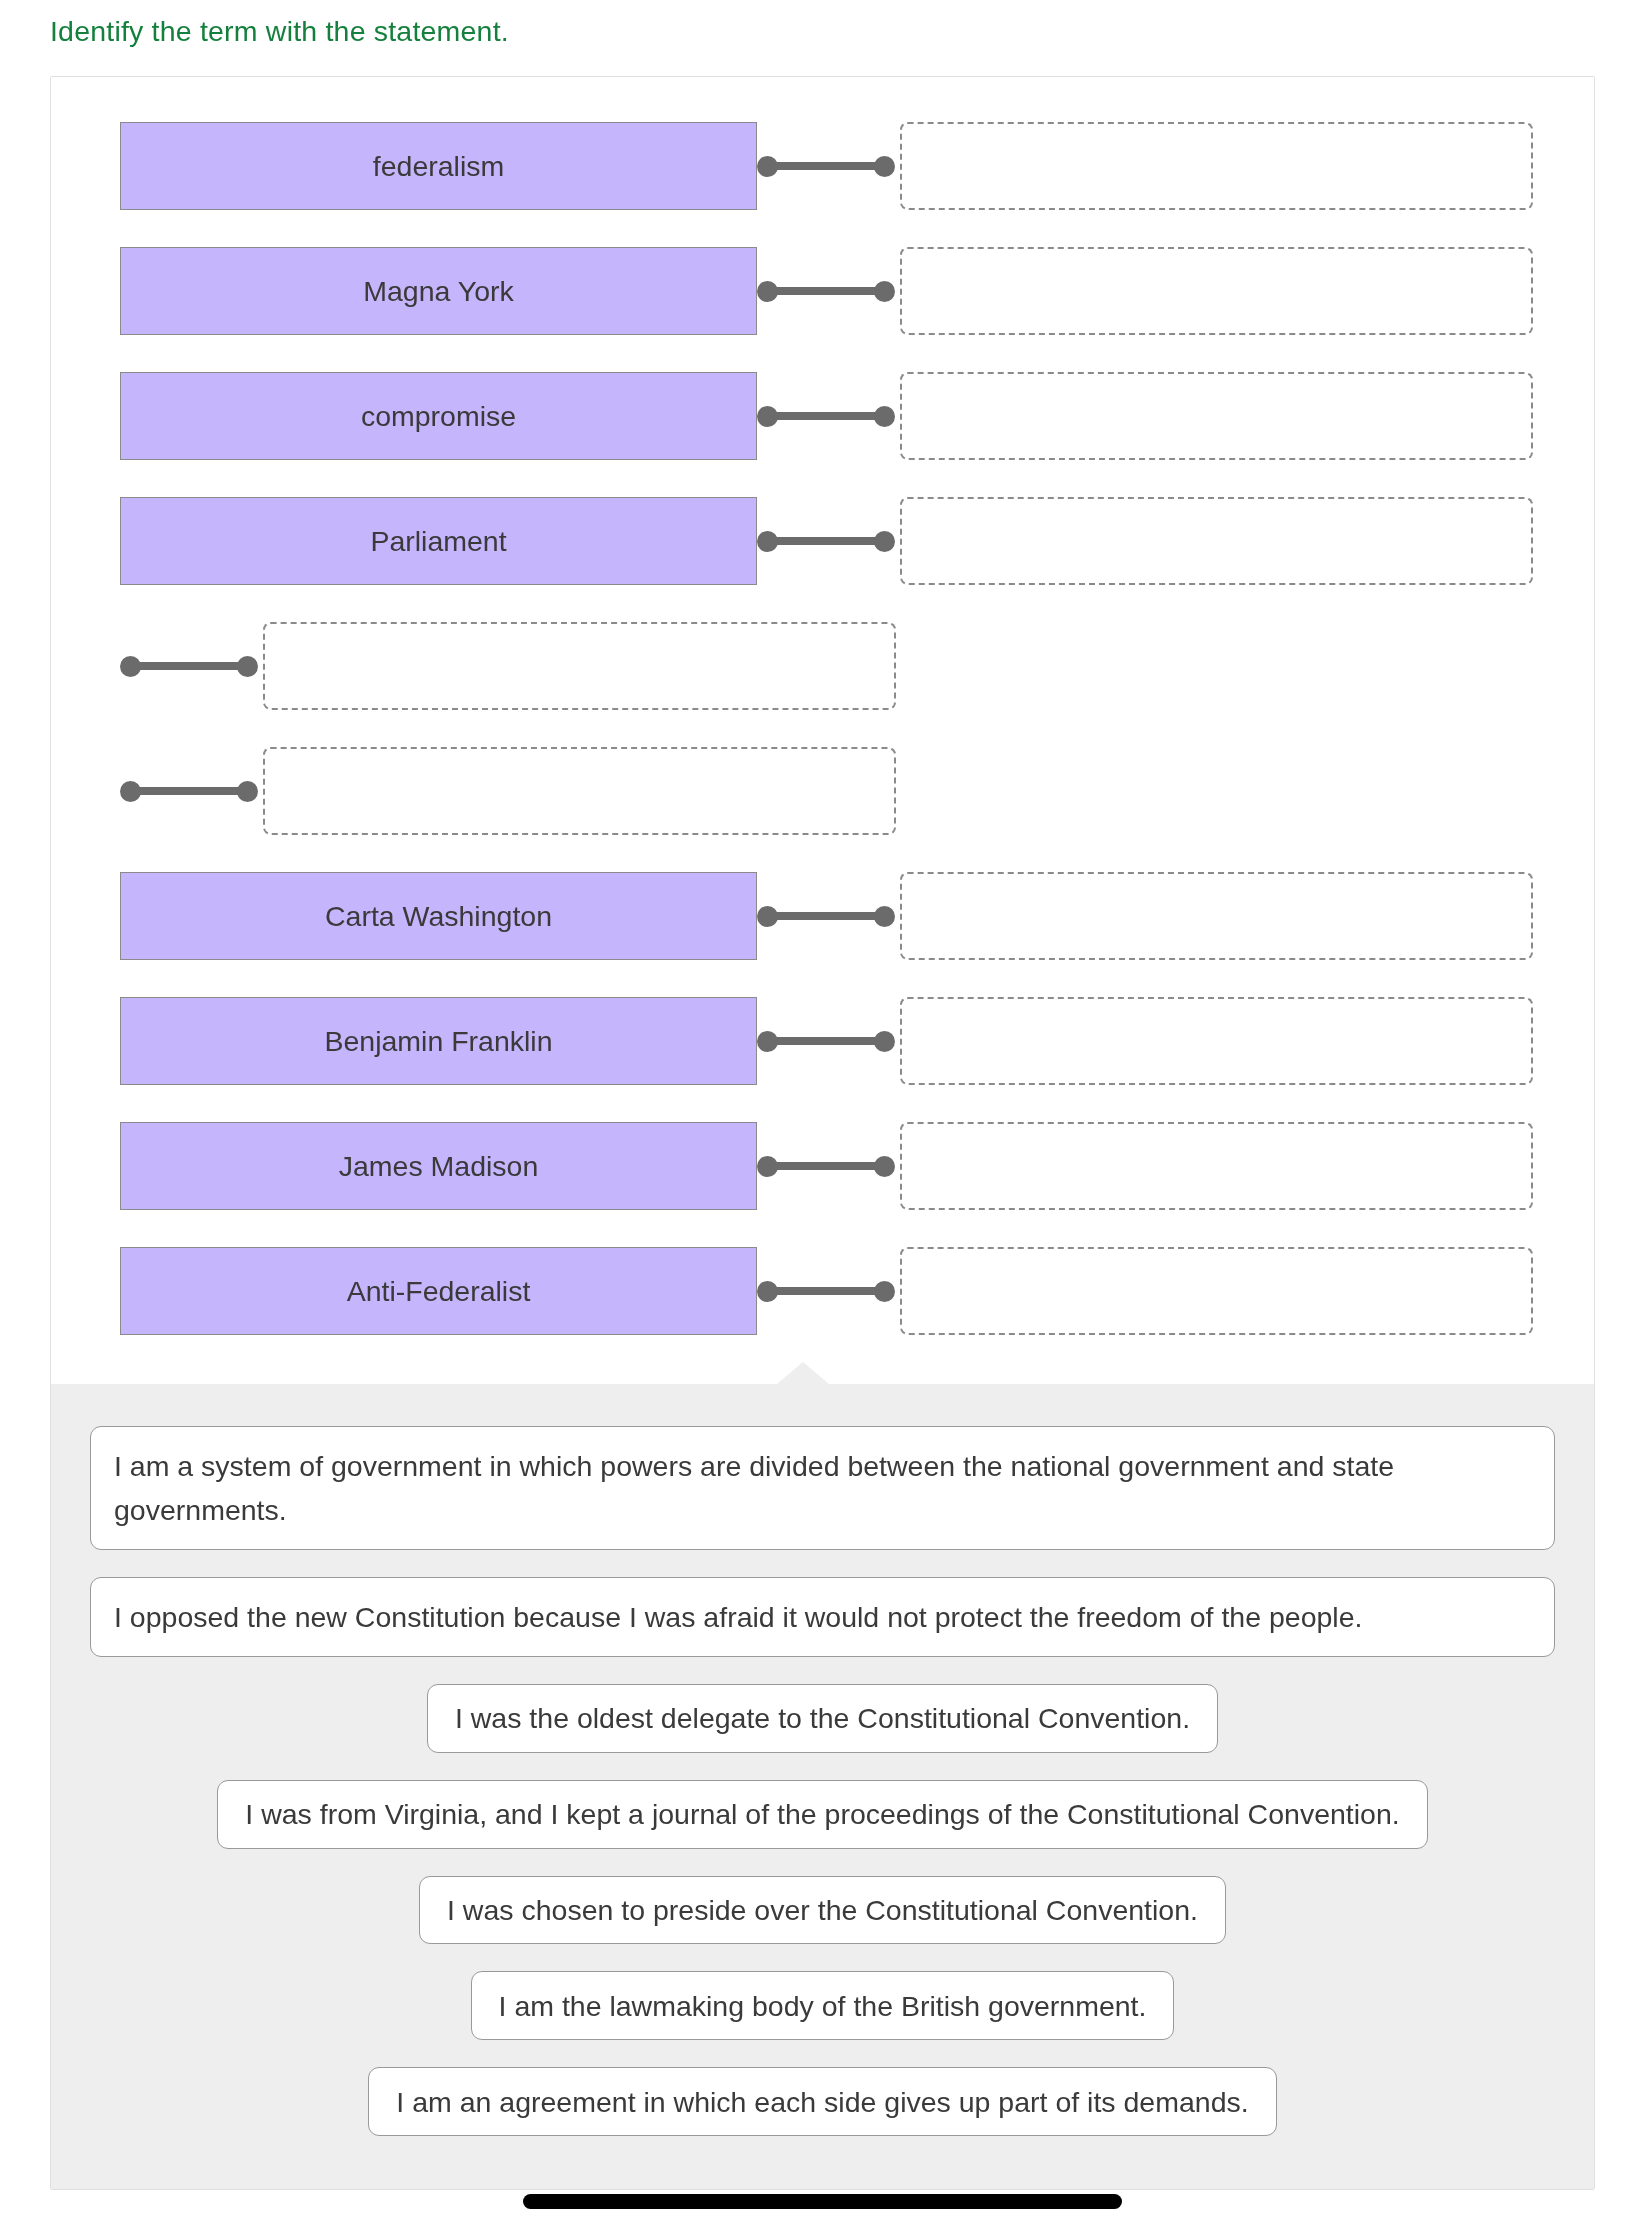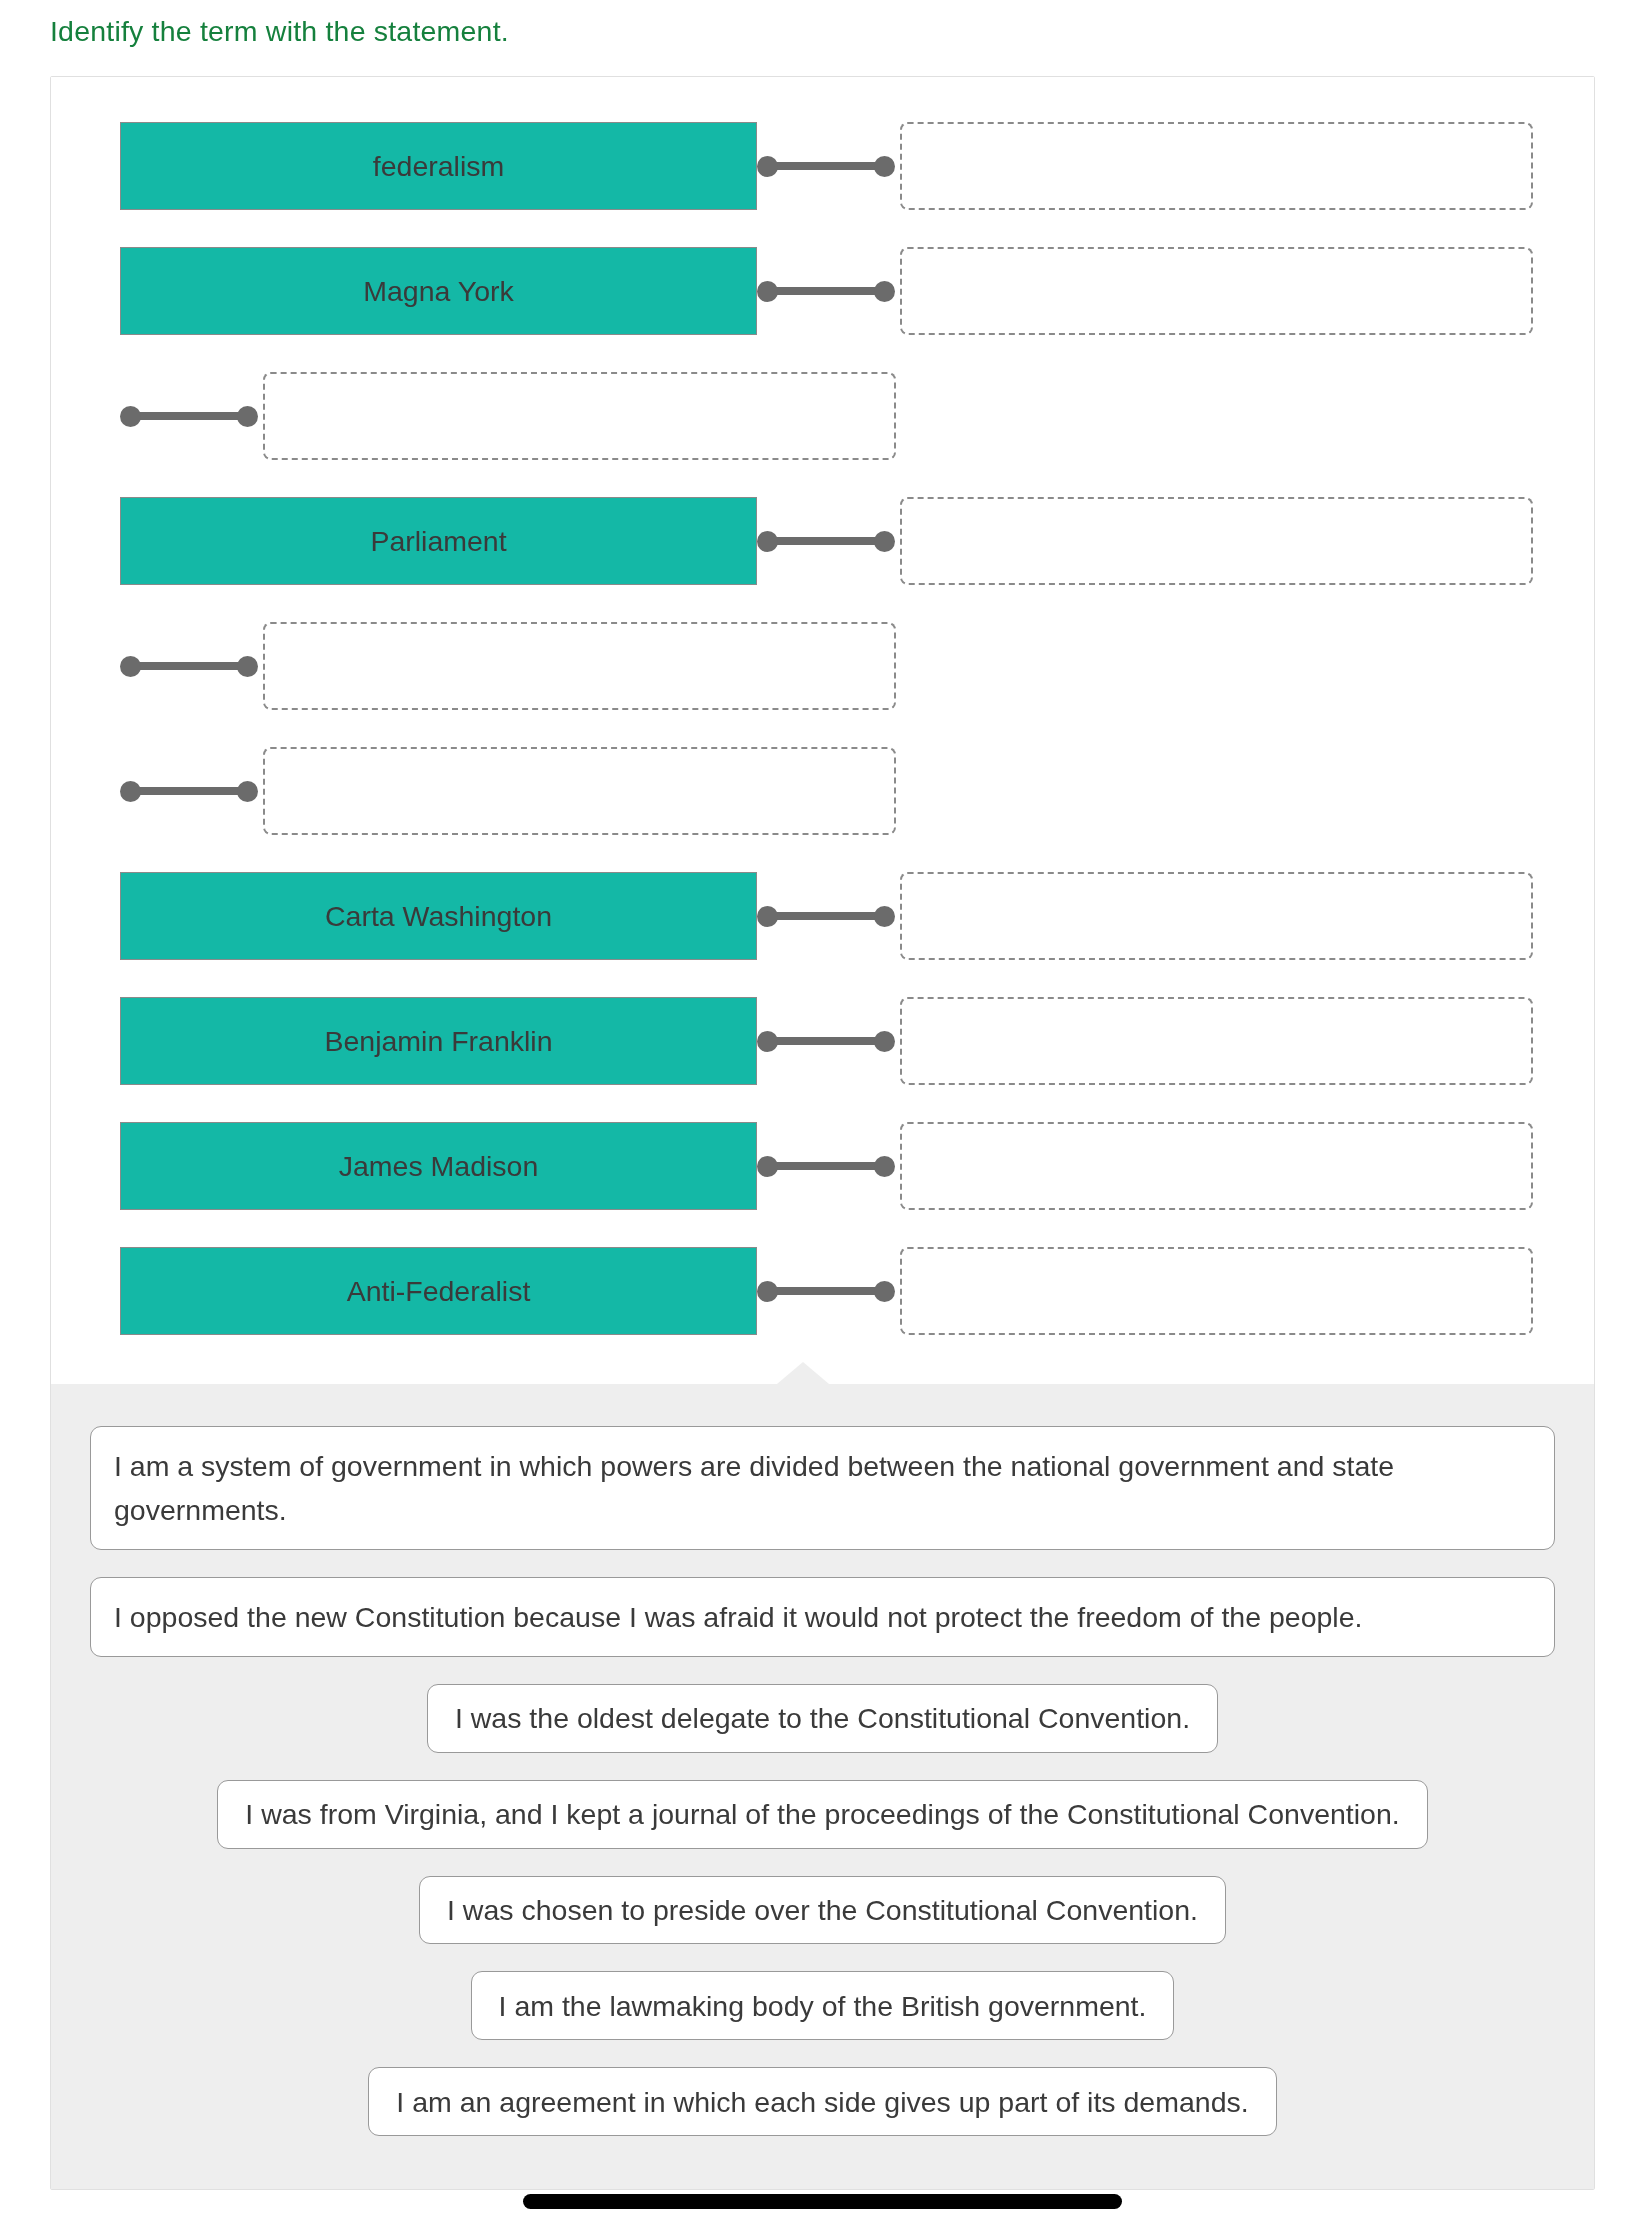--- a/index.html
+++ b/index.html
@@ -29,21 +29,21 @@
   }
   .match-row {
     display: flex; align-items: center;
     height: 88px;
     margin-bottom: 37px;
   }
   .match-row:last-child { margin-bottom: 0; }
   .term-box {
     width: 637px; height: 88px;
     border: 1.9px solid var(--c-box_border, #8a8a8a);
-    background: #14b8a6;
+    background: #c4b5fd;
     display: flex; align-items: center; justify-content: center;
     font-size: 28.5px; color: var(--c-text, #3a3a3a);
   }
   .connector {
     width: 143px; height: 88px;
     position: relative; flex: none;
   }
   .connector .line {
     position: absolute; left: 10.5px; width: 117px;
     top: 50%; height: 7.6px; margin-top: -3.8px;
@@ -130,20 +130,23 @@
     </div>
     <div class="connector">
       <div class="line"></div>
       <div class="dot left"></div>
       <div class="dot right"></div>
     </div>
     <div class="slot"></div>
   </div>
 
   <div class="match-row">
+    <div class="term-box">
+      <span>compromise</span>
+    </div>
     <div class="connector">
       <div class="line"></div>
       <div class="dot left"></div>
       <div class="dot right"></div>
     </div>
     <div class="slot"></div>
   </div>
 
   <div class="match-row">
     <div class="term-box">

